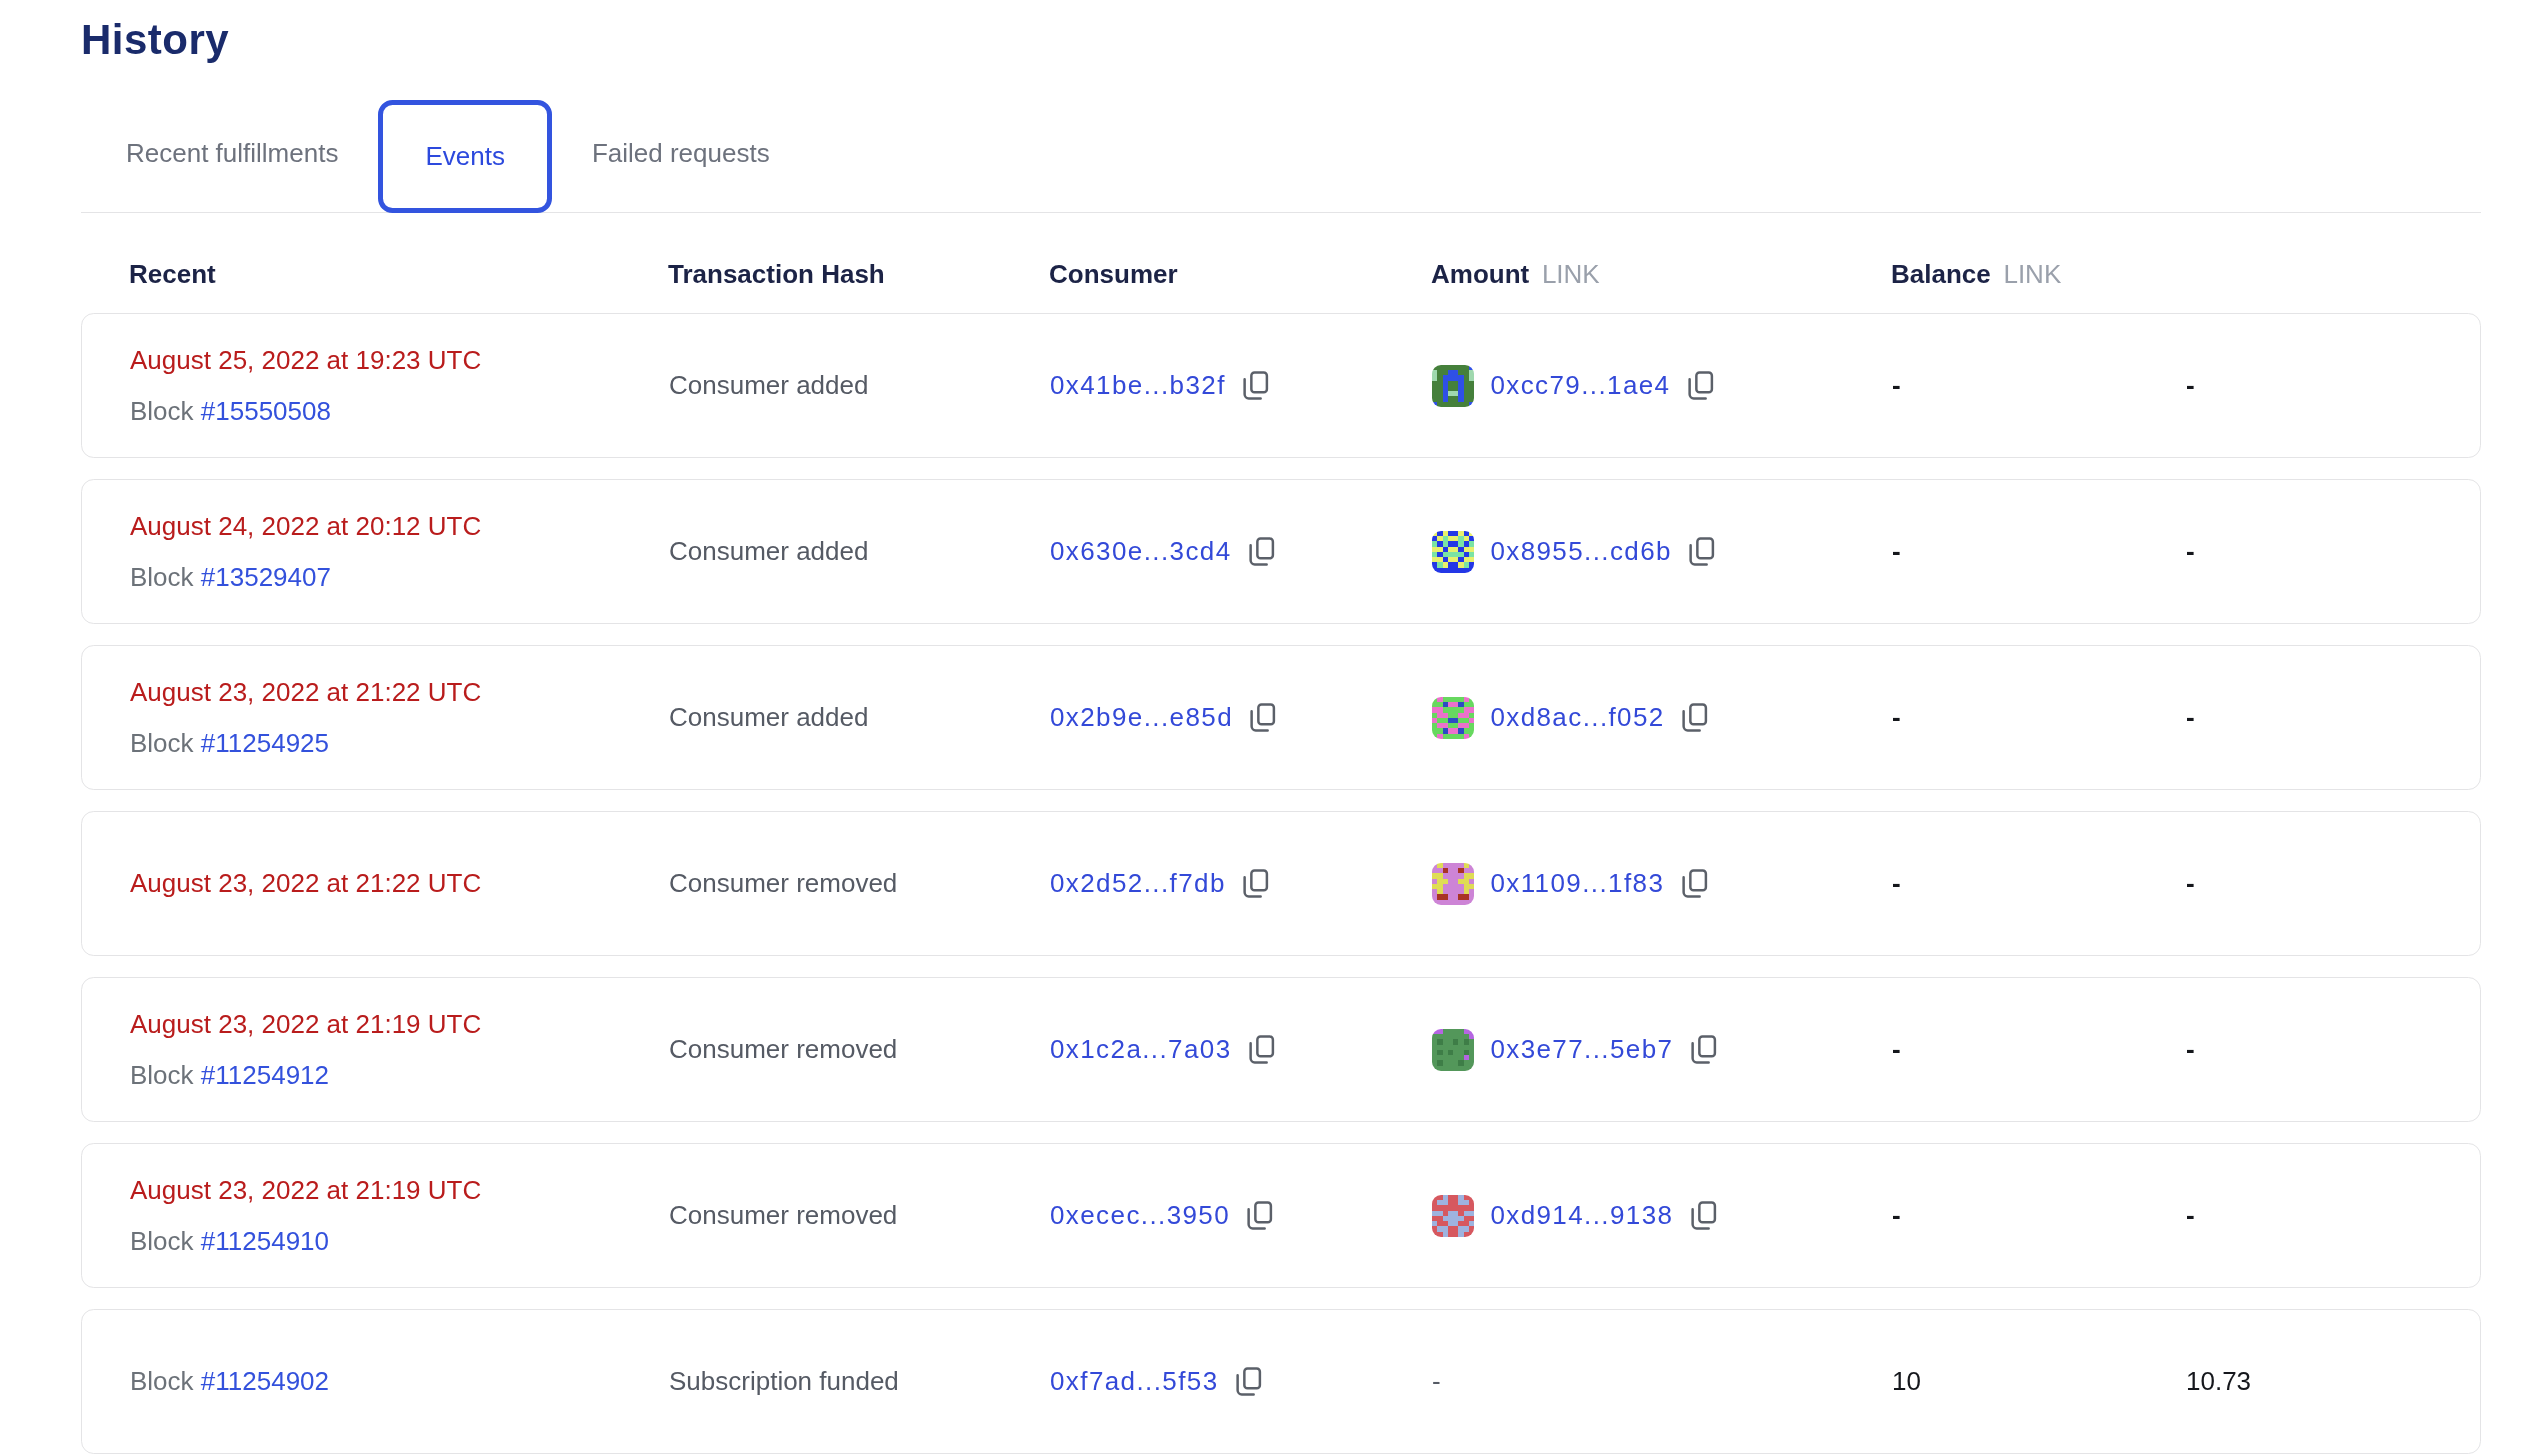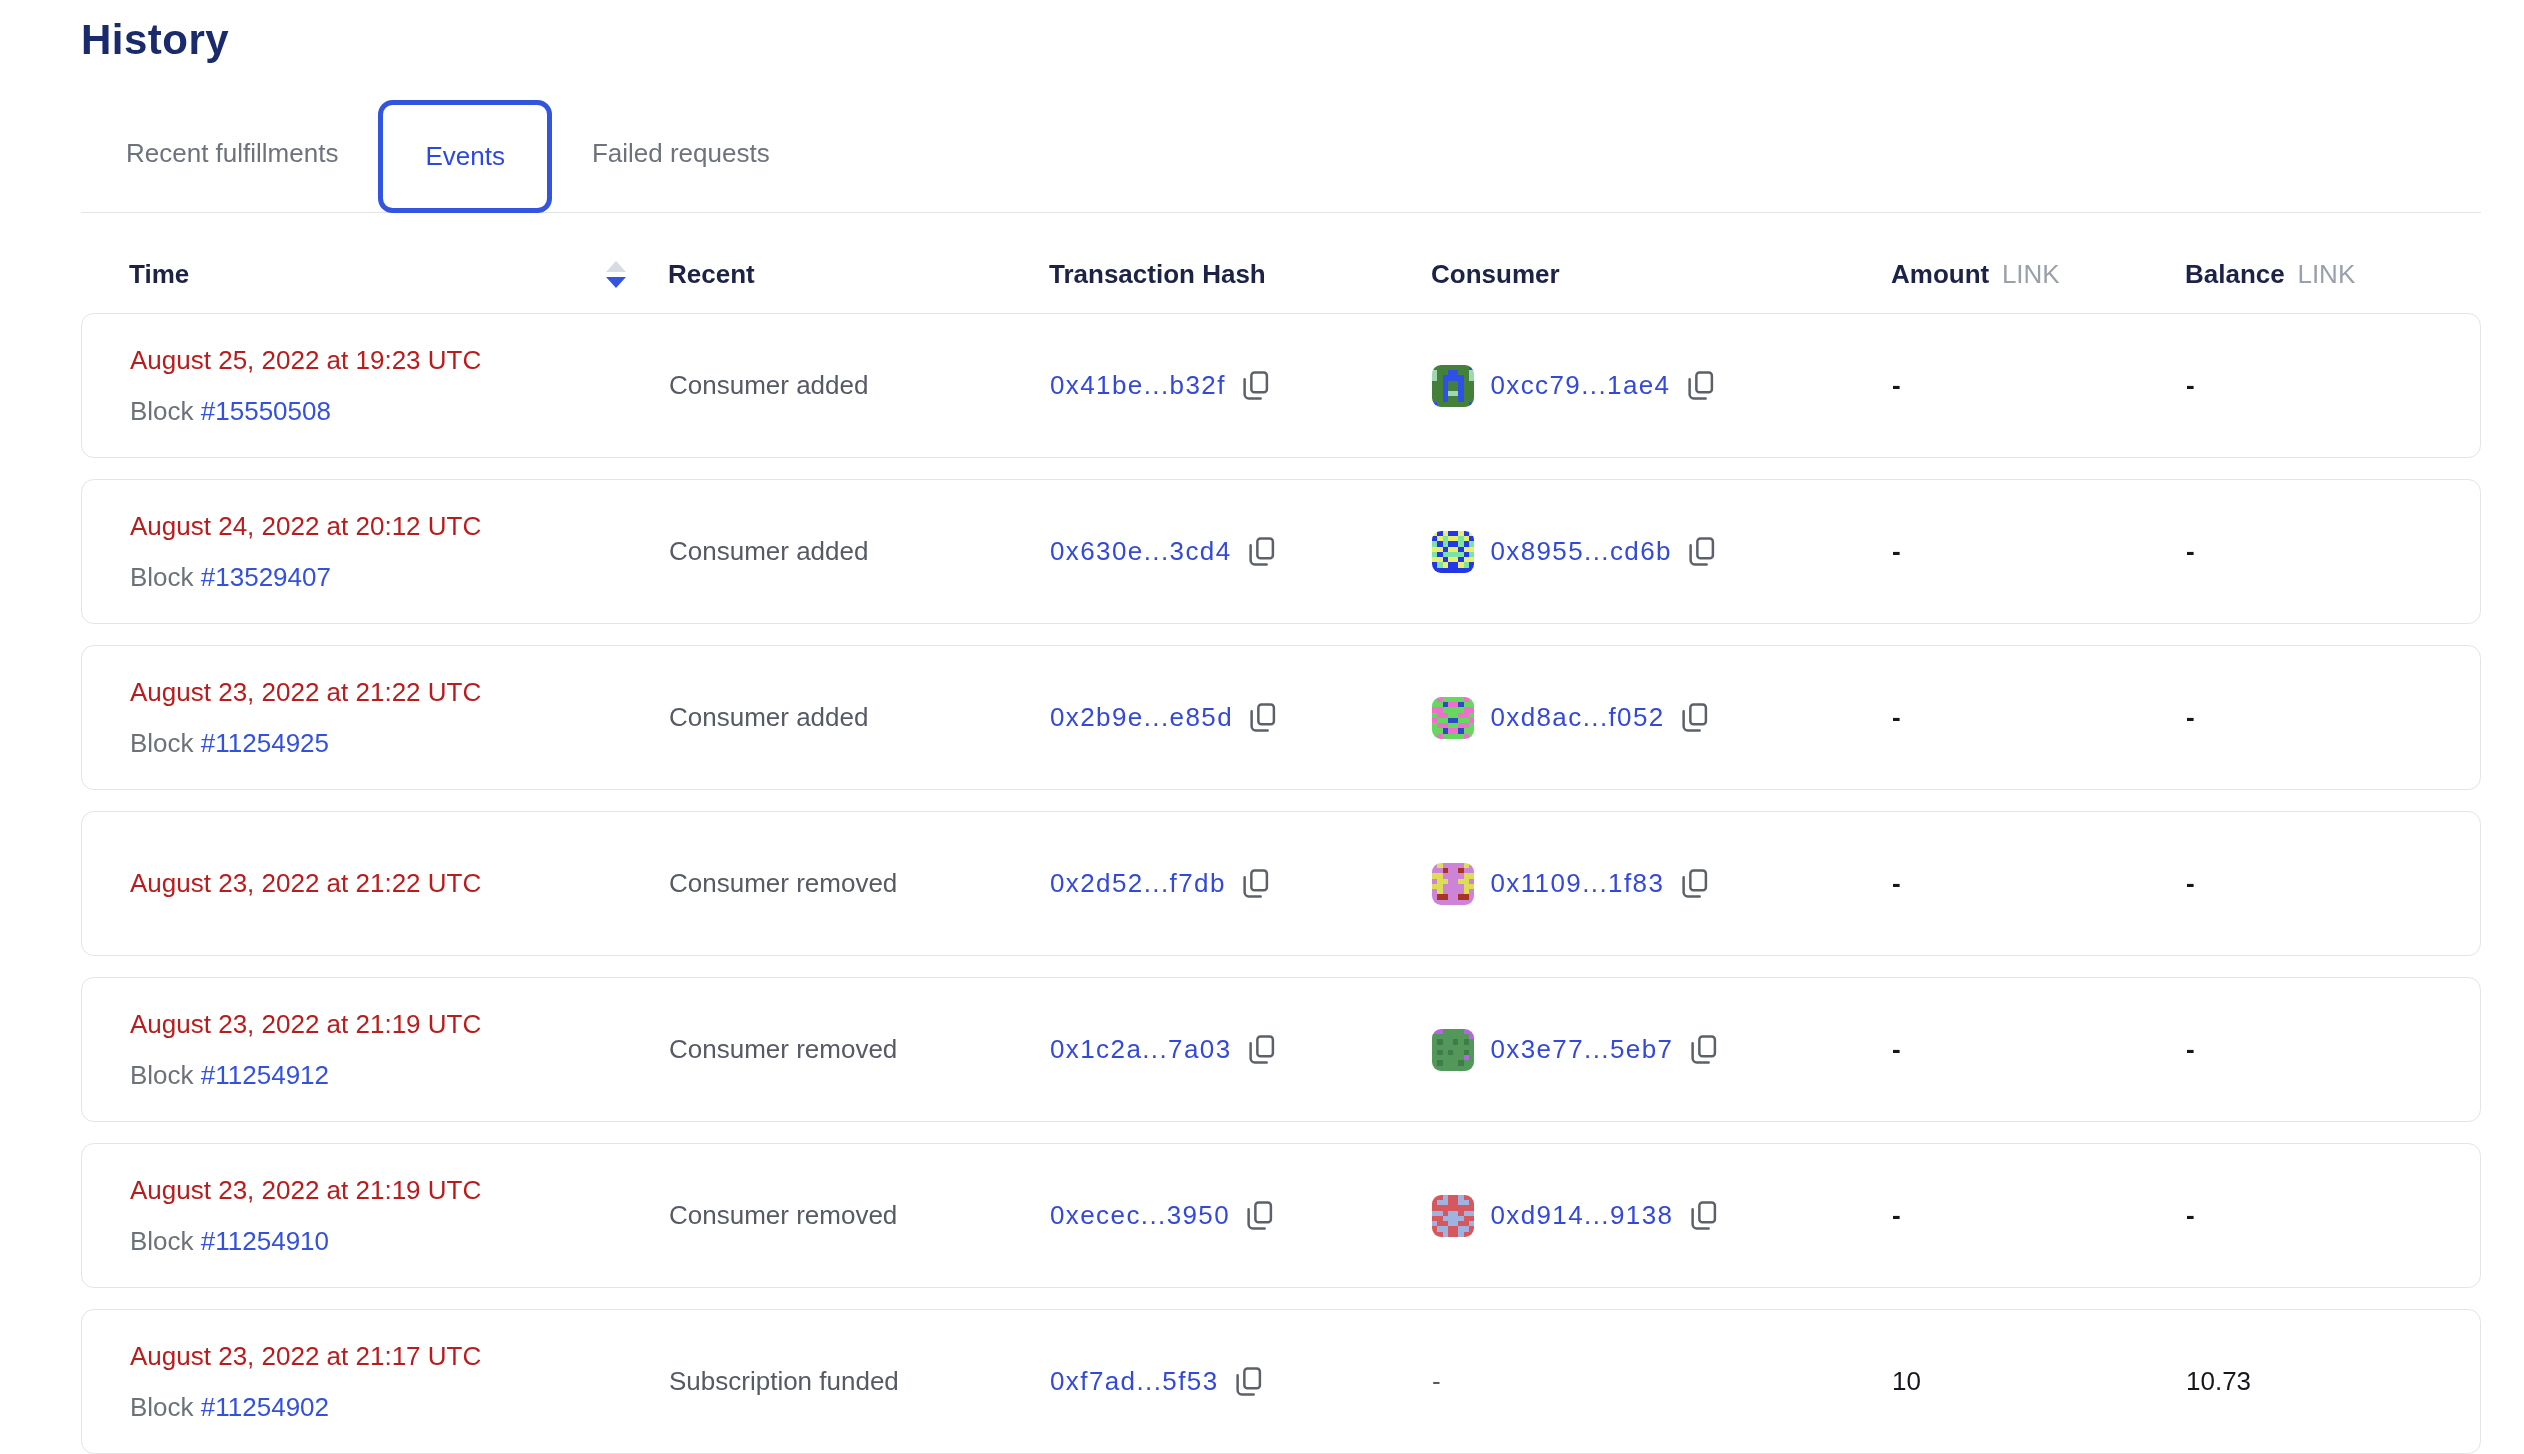--- a/index.html
+++ b/index.html
@@ -62,27 +62,20 @@
 
   <div class="tabs-row">
     <div class="tab">Recent fulfillments</div>
     <div class="tab-active-box">
       <div class="tab">Events</div>
     </div>
     <div class="tab">Failed requests</div>
   </div>
 
   <div class="thead row-grid">
-    <div class="th th-time-wrap">
-      <span>Time</span>
-      <span class="sorter">
-        <span class="sort-up"></span>
-        <span class="sort-down"></span>
-      </span>
-    </div>
     <div class="th">Recent</div>
     <div class="th">Transaction Hash</div>
     <div class="th">Consumer</div>
     <div class="th">
       <span>Amount</span><span class="th-unit">LINK</span>
     </div>
     <div class="th">
       <span>Balance</span><span class="th-unit">LINK</span>
     </div>
   </div>
@@ -661,21 +654,20 @@
           <path d="M18 26.5 H6.5 a4 4 0 0 1 -4 -4 V8"></path>
         </svg>
       </span>
     </div>
     <div class="cell num-cell dash-dark">-</div>
     <div class="cell num-cell dash-dark">-</div>
   </div>
 
   <div class="card row-grid">
     <div class="cell time-cell">
-      <div class="date-line">August 23, 2022 at 21:17 UTC</div>
       <div class="block-line">
         <span>Block </span>
         <a class="link">#11254902</a>
       </div>
     </div>
     <div class="cell">Subscription funded</div>
     <div class="cell hash-cell">
       <a class="hash">0xf7ad...5f53</a>
       <span class="copy-btn">
         <svg width="27" height="29" viewBox="0 0 26 28">

